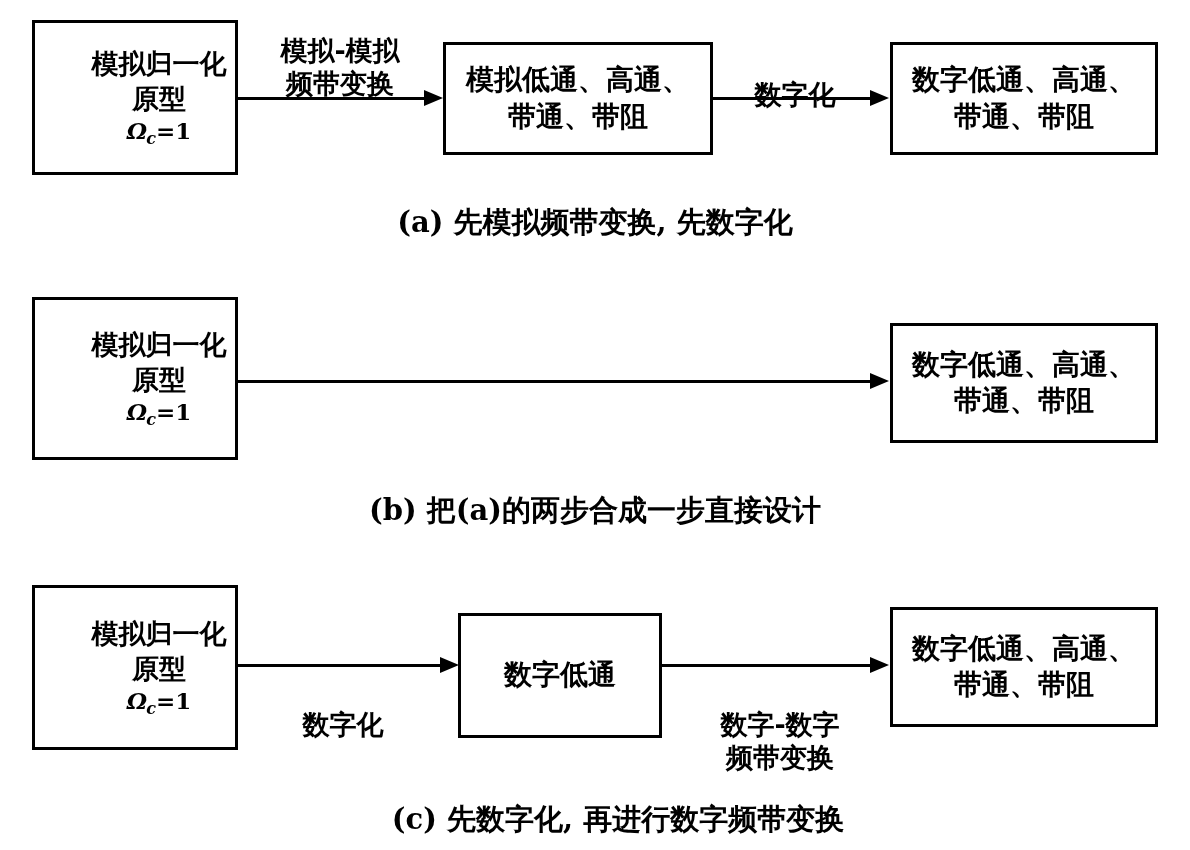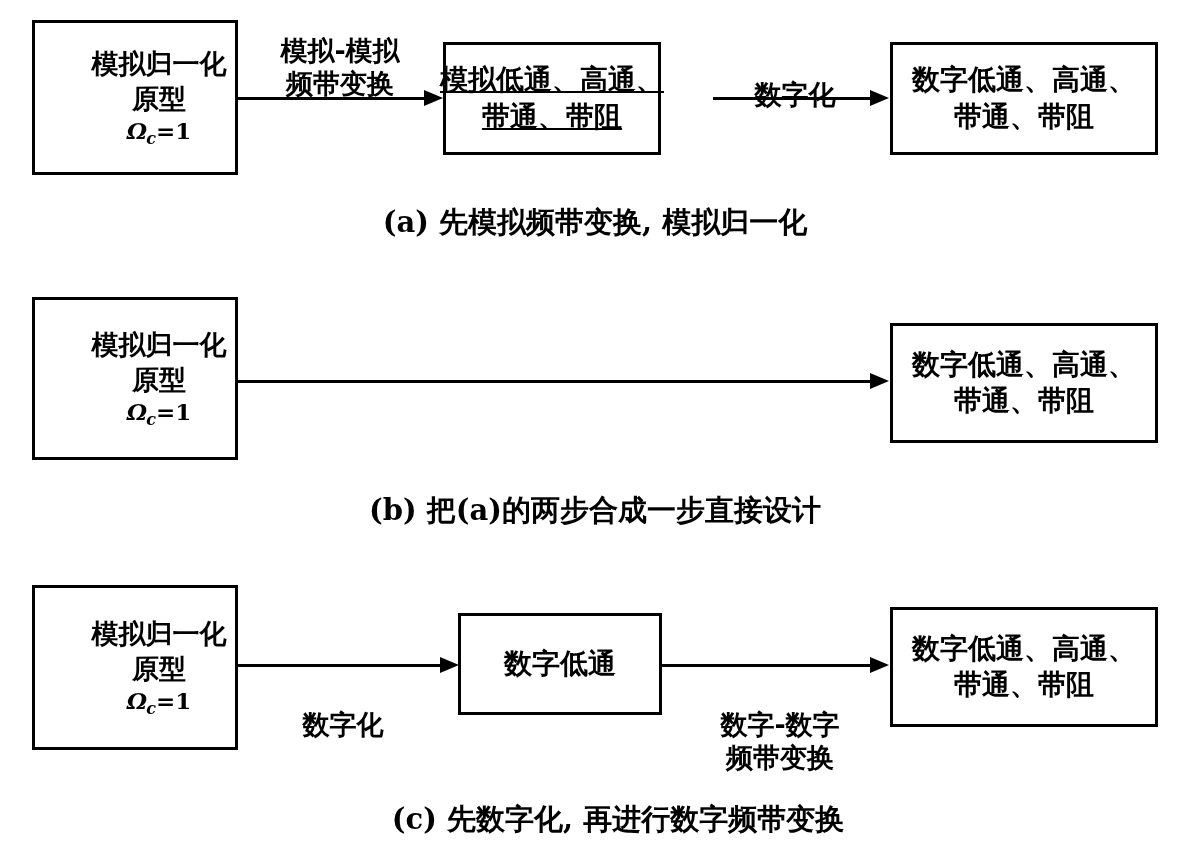--- a/index.html
+++ b/index.html
@@ -110,37 +110,37 @@
     <span class="line line-omega"><span class="omega-sym">Ω</span><span class="omega-sub">c</span><span>=1</span></span>
   </div>
 
   <div class="arrow-line" style="left:238px; top:97px; width:186px;"></div>
   <div class="arrow-head" style="left:424px; top:90px;"></div>
   <div class="label" style="left:245px; top:4px; width:190px;">
     <div>模拟-模拟</div>
     <div>频带变换</div>
   </div>
 
-  <div class="box" style="left:443px; top:42px; width:218px; height:113px;text-decoration:underline;">
+  <div class="box" style="left:443px; top:42px; width:270px; height:113px;">
     <span class="line">模拟低通、高通、</span>
     <span class="line">带通、带阻</span>
   </div>
 
   <div class="arrow-line" style="left:713px; top:97px; width:157px;"></div>
   <div class="arrow-head" style="left:870px; top:90px;"></div>
   <div class="label" style="left:720px; top:48px; width:150px;">
     <div>数字化</div>
   </div>
 
   <div class="box" style="left:890px; top:42px; width:268px; height:113px;">
     <span class="line">数字低通、高通、</span>
     <span class="line">带通、带阻</span>
   </div>
 
-  <div class="caption" style="top:203px;">(a) 先模拟频带变换, 模拟归一化</div>
+  <div class="caption" style="top:203px;">(a) 先模拟频带变换, 先数字化</div>
 
   <div class="box proto-box" style="left:32px; top:297px; width:206px; height:163px;">
     <span class="line">模拟归一化</span>
     <span class="line">原型</span>
     <span class="line line-omega"><span class="omega-sym">Ω</span><span class="omega-sub">c</span><span>=1</span></span>
   </div>
 
   <div class="arrow-line" style="left:238px; top:380px; width:632px;"></div>
   <div class="arrow-head" style="left:870px; top:373px;"></div>
 
@@ -154,21 +154,21 @@
   <div class="box proto-box" style="left:32px; top:585px; width:206px; height:165px;">
     <span class="line">模拟归一化</span>
     <span class="line">原型</span>
     <span class="line line-omega"><span class="omega-sym">Ω</span><span class="omega-sub">c</span><span>=1</span></span>
   </div>
 
   <div class="arrow-line" style="left:238px; top:664px; width:202px;"></div>
   <div class="arrow-head" style="left:440px; top:657px;"></div>
   <div class="label" style="left:258px; top:678px; width:170px;">数字化</div>
 
-  <div class="box" style="left:458px; top:613px; width:204px; height:102px;">
+  <div class="box" style="left:458px; top:613px; width:204px; height:125px;">
     <span class="line">数字低通</span>
   </div>
 
   <div class="arrow-line" style="left:662px; top:664px; width:208px;"></div>
   <div class="arrow-head" style="left:870px; top:657px;"></div>
   <div class="label" style="left:690px; top:678px; width:180px;">
     <div>数字-数字</div>
     <div>频带变换</div>
   </div>
 

